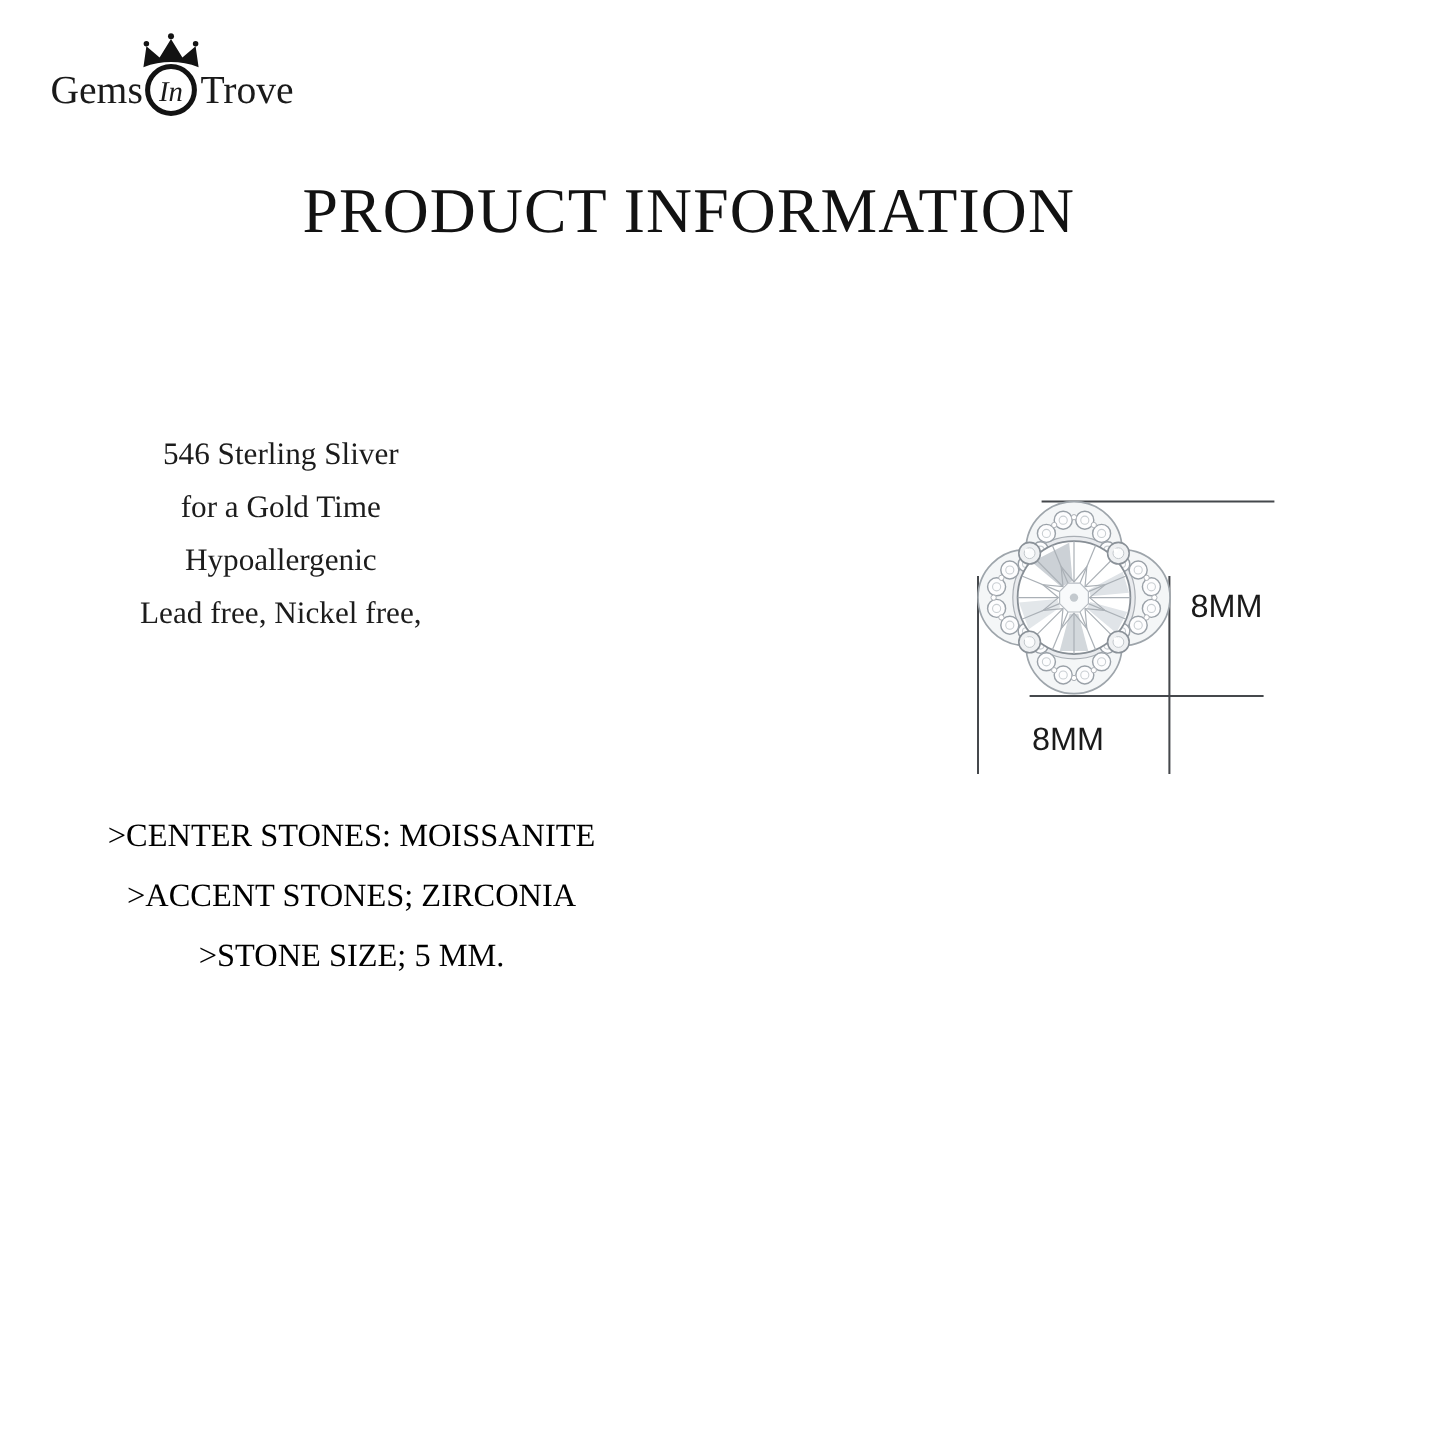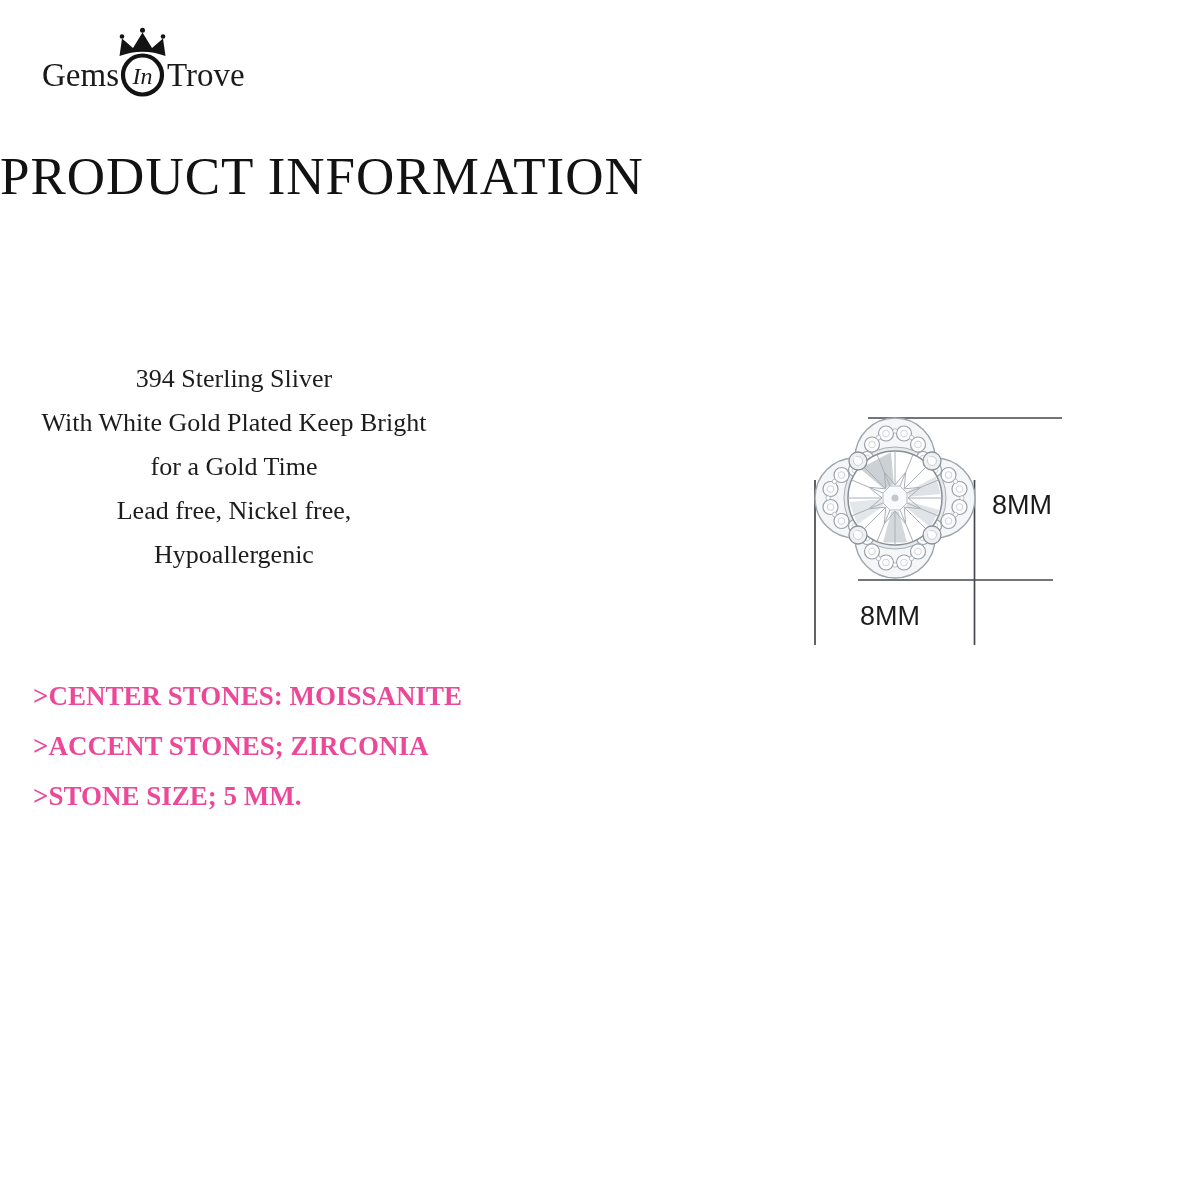--- a/index.html
+++ b/index.html
@@ -2,30 +2,30 @@
 <html><head>
 <meta charset="utf-8">
 <style>
   html,body{margin:0;padding:0;}
   body{
     width:1200px;height:1200px;position:relative;background:#ffffff;
     font-family:"Liberation Serif", serif;color:#141414;overflow:hidden;
   }
   .logo{position:absolute;left:40px;top:26px;width:220px;height:84px;}
   .page-title{
-    position:absolute;left:0;top:146px;width:1148px;
+    position:absolute;left:0;top:146px;width:1148px;text-align:center;
     font-size:53px;font-weight:400;letter-spacing:1px;color:#121212;
   }
   .materials{
     position:absolute;left:33px;top:357px;width:402px;text-align:center;
     font-size:26px;line-height:44px;color:#1c1c1c;
   }
   .specs{
-    position:absolute;left:33px;top:671px;width:520px;text-align:left;
-    font-size:27px;line-height:50px;color:#ec4899;font-weight:bold;
+    position:absolute;left:33px;top:671px;width:520px;text-align:center;
+    font-size:27px;line-height:50px;color:#000000;
   }
   .diagram{position:absolute;left:760px;top:400px;width:340px;height:270px;}
   .dim-label{
     font-family:"Liberation Sans", sans-serif;font-size:27px;fill:#1b1b1b;
   }
   .logo-text{font-family:"Liberation Serif", serif;fill:#1a1a1a;}
 </style>
 </head>
 <body>
 
@@ -38,25 +38,24 @@
     <circle cx="123" cy="10.5" r="2.3"></circle>
   </g>
   <circle cx="102.5" cy="49" r="19.5" fill="#ffffff" stroke="#131313" stroke-width="4.2"></circle>
   <text class="logo-text" x="102.5" y="58" font-size="24" font-style="italic" font-family="DejaVu Serif, serif" text-anchor="middle">In</text>
   <text class="logo-text" x="127" y="60" font-size="33">Trove</text>
 </svg>
 
 <div class="page-title">PRODUCT INFORMATION</div>
 
 <div class="materials">
-  <div>394 Sterling Sliver</div>
-  <div>With White Gold Plated Keep Bright</div>
+  <div>546 Sterling Sliver</div>
   <div>for a Gold Time</div>
+  <div>Hypoallergenic</div>
   <div>Lead free, Nickel free,</div>
-  <div>Hypoallergenic</div>
 </div>
 
 <svg class="diagram" viewBox="0 0 340 270">
 
   <g stroke-width="1.7" fill="none" stroke="#45484c">
     <line x1="108" y1="18" x2="302" y2="18"></line>
     <line x1="98" y1="180" x2="293" y2="180"></line>
     <line x1="55" y1="80" x2="55" y2="245"></line>
     <line x1="214.5" y1="80" x2="214.5" y2="245"></line>
   </g>

